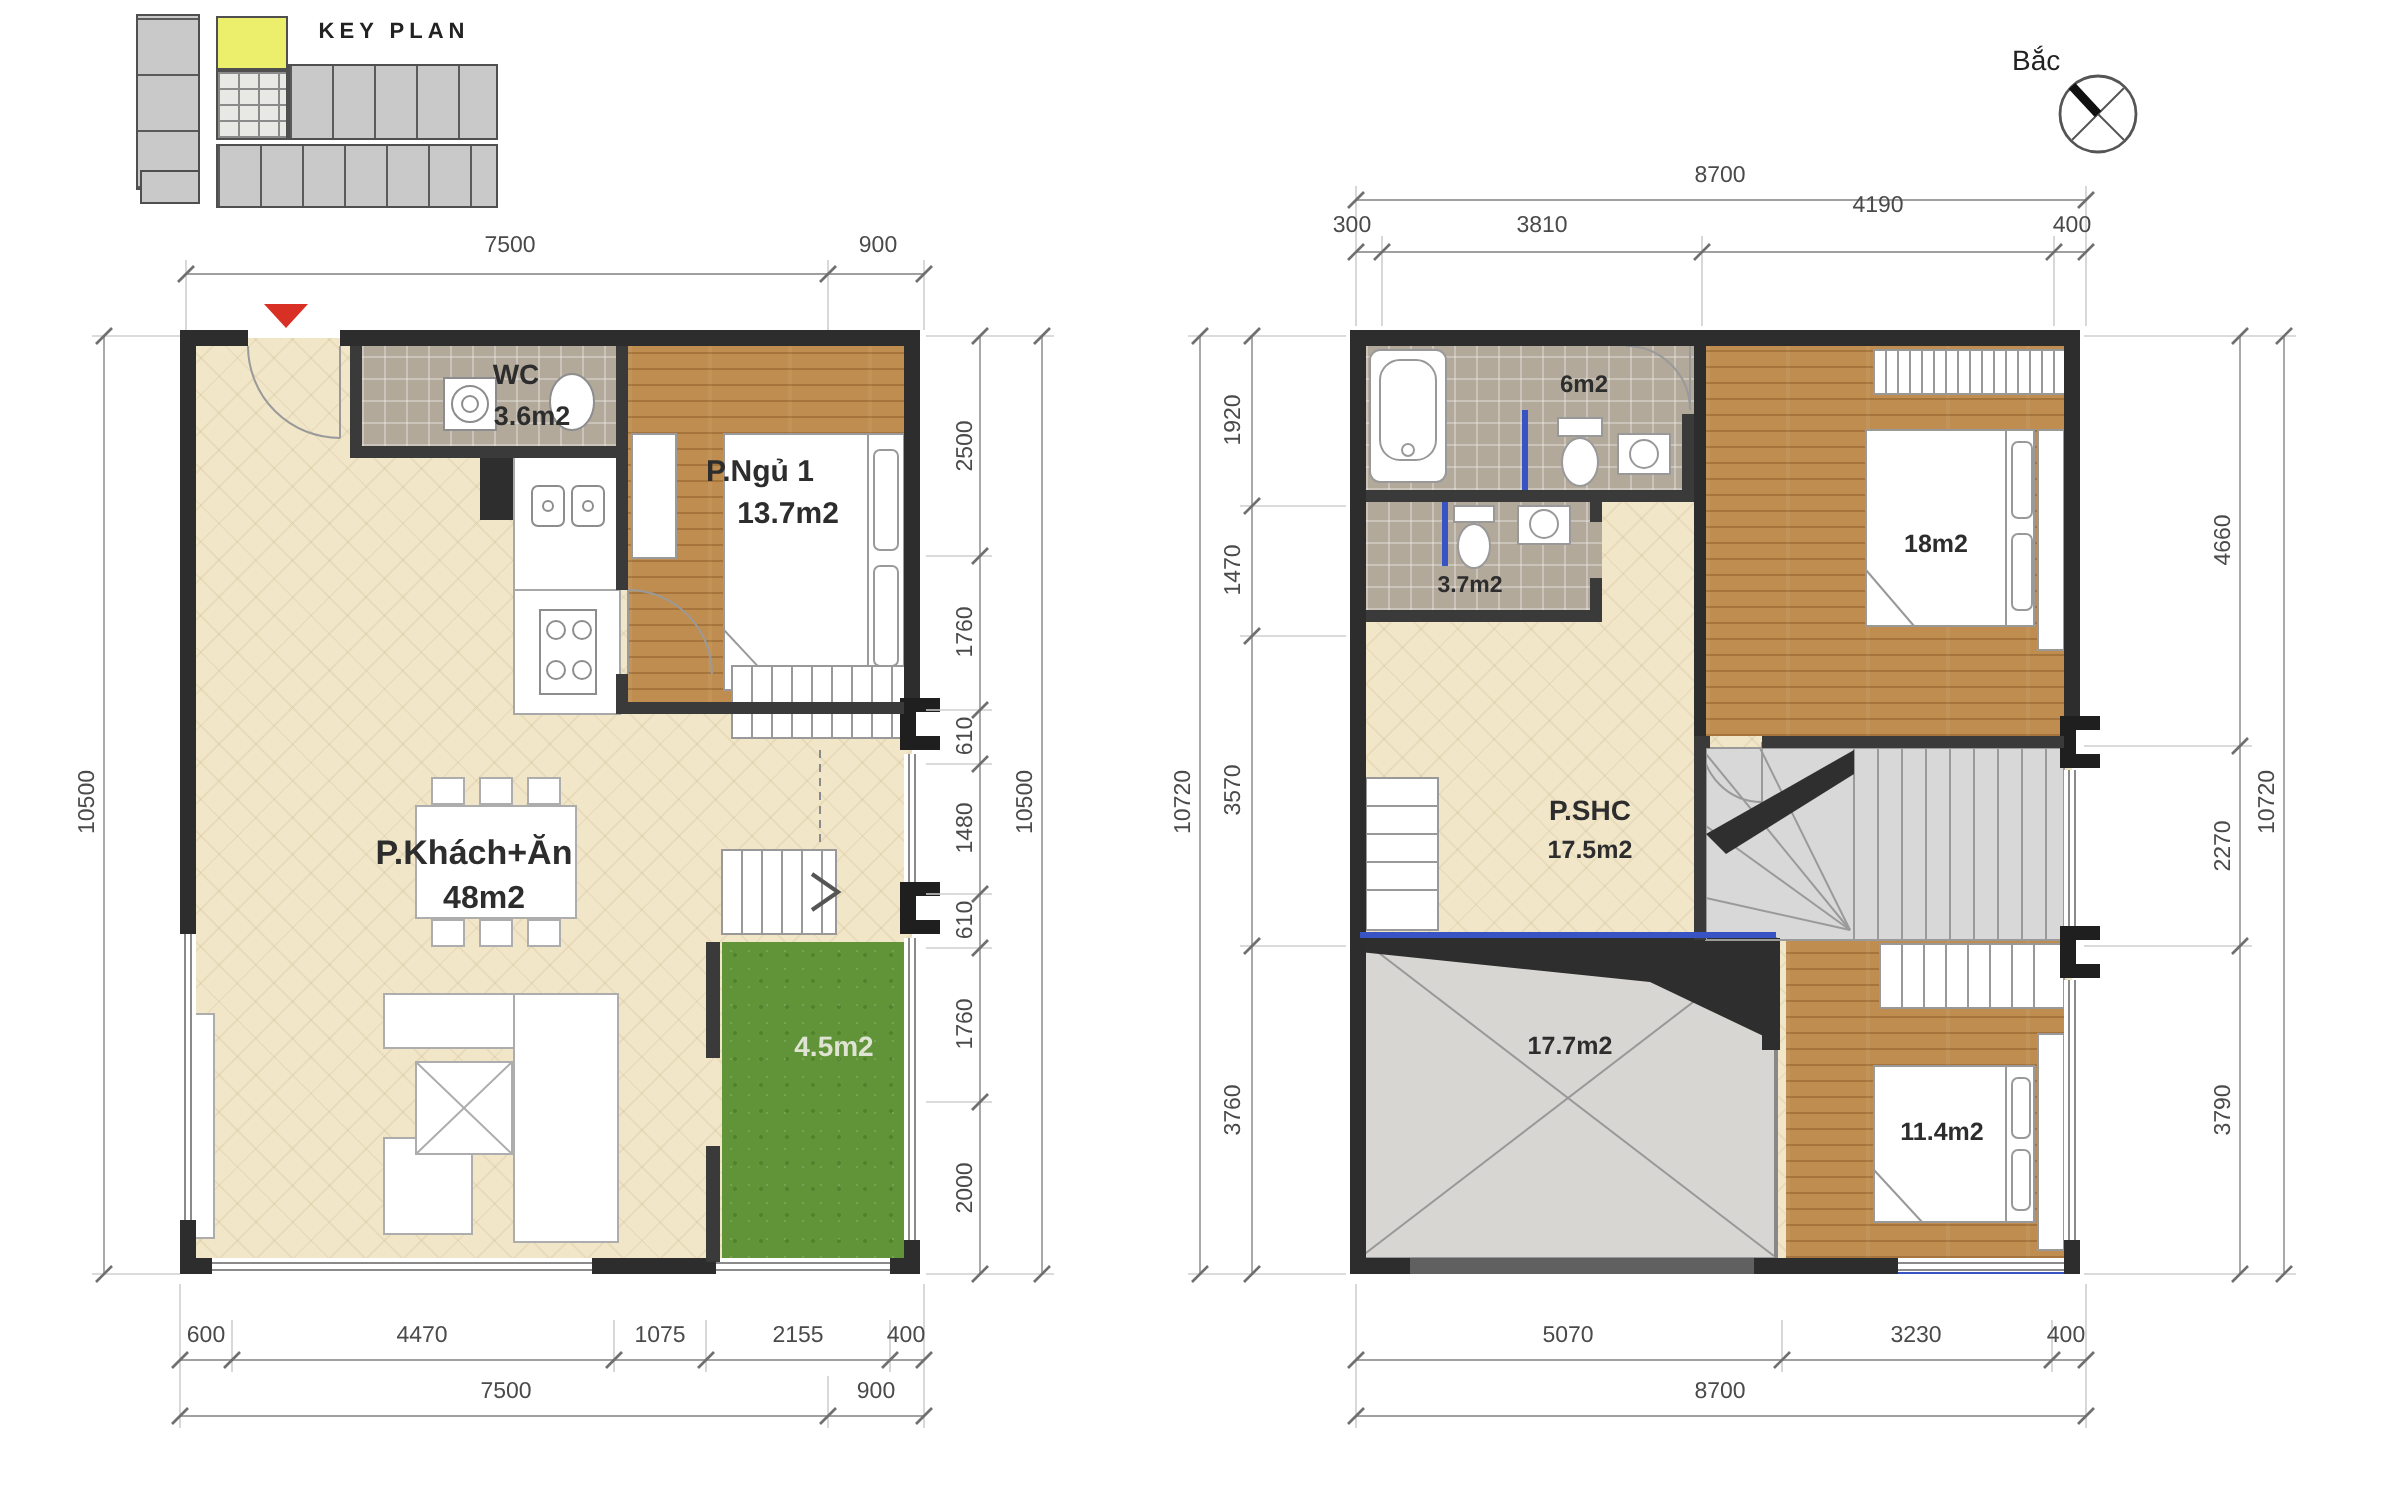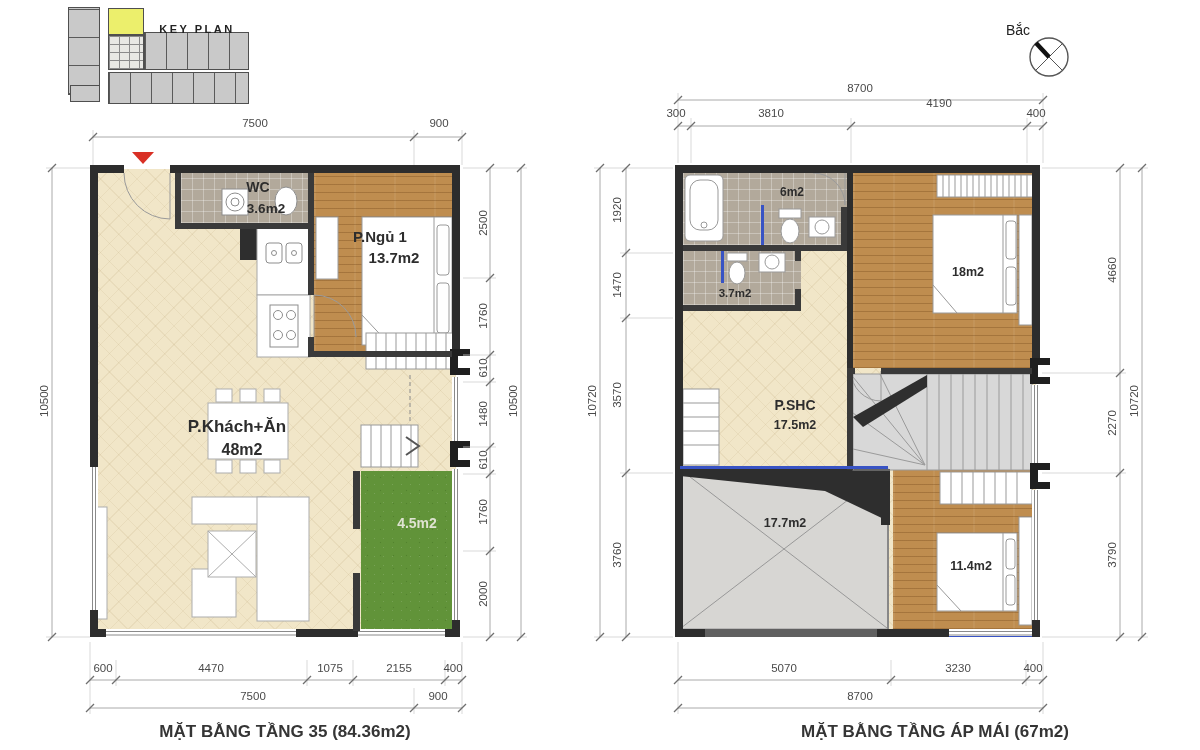--- a/index.html
+++ b/index.html
@@ -45,21 +45,21 @@
 <div id="stage">
 
 
   <div class="abs" style="left:60px;top:2px;width:195px;height:110px;z-index:6;">
     <div class="kp" style="left:8px;top:5px;width:30px;height:86px;background-image:repeating-linear-gradient(0deg,#5a5a5a 0 1px,transparent 1px 28px);"></div>
     <div class="kp" style="left:10px;top:83px;width:28px;height:15px;"></div>
     <div class="kp" style="left:48px;top:6px;width:34px;height:25px;background:#ecef6c;"></div>
     <div class="kp" style="left:48px;top:33px;width:34px;height:33px;background:#e8e8e4;background-image:repeating-linear-gradient(0deg,#8a8a8a 0 1px,transparent 1px 8px),repeating-linear-gradient(90deg,#8a8a8a 0 1px,transparent 1px 10px);"></div>
     <div class="kp kpstripe" style="left:84px;top:30px;width:103px;height:36px;"></div>
     <div class="kp kpstripe" style="left:48px;top:70px;width:139px;height:30px;"></div>
-    <span class="room-label" style="left:137px;top:14px;font-size:11px;letter-spacing:2.5px;color:#222;margin-top:13px;">KEY PLAN</span>
+    <span class="room-label" style="left:137px;top:14px;font-size:11px;letter-spacing:2.5px;color:#222;">KEY PLAN</span>
   </div>
 
   <span class="abs" style="left:1006px;top:22px;font-size:14px;color:#222;z-index:6;">Bắc</span>
   <svg class="over" style="left:1020px;top:30px;" width="60" height="60" viewBox="0 0 60 60">
     <circle cx="29" cy="27" r="19" fill="none" stroke="#555" stroke-width="1.4"></circle>
     <line x1="16" y1="14" x2="42" y2="40" stroke="#555" stroke-width="1"></line>
     <line x1="42" y1="14" x2="16" y2="40" stroke="#555" stroke-width="1"></line>
     <line x1="16" y1="13" x2="29" y2="27" stroke="#111" stroke-width="4.5"></line>
   </svg>
 
@@ -205,22 +205,20 @@
   <span class="dim dimv" style="left:592px;top:401px;">10720</span>
   <span class="dim dimv" style="left:1112px;top:270px;">4660</span>
   <span class="dim dimv" style="left:1112px;top:423px;">2270</span>
   <span class="dim dimv" style="left:1112px;top:555px;">3790</span>
   <span class="dim dimv" style="left:1134px;top:401px;">10720</span>
   <span class="dim" style="left:784px;top:668px;">5070</span>
   <span class="dim" style="left:958px;top:668px;">3230</span>
   <span class="dim" style="left:1033px;top:668px;">400</span>
   <span class="dim" style="left:860px;top:696px;">8700</span>
 
-  <span class="caption" style="left:285px;top:722px;">MẶT BẰNG TẦNG 35 (84.36m2)</span>
-  <span class="caption" style="left:935px;top:722px;">MẶT BẰNG TẦNG ÁP MÁI (67m2)</span>
 
   <div class="tri" style="left:132px;top:152px;"></div>
 
   <div class="plan" style="left:90px;top:165px;width:370px;height:472px;">
     <div class="cream" style="left:4px;top:4px;width:362px;height:464px;"></div>
     <div class="greytile" style="left:91px;top:8px;width:127px;height:50px;"></div>
     <div class="wood" style="left:224px;top:8px;width:138px;height:180px;"></div>
     <div class="green" style="left:271px;top:306px;width:91px;height:158px;"></div>
 
     <svg width="385" height="472" viewBox="0 0 385 472">

